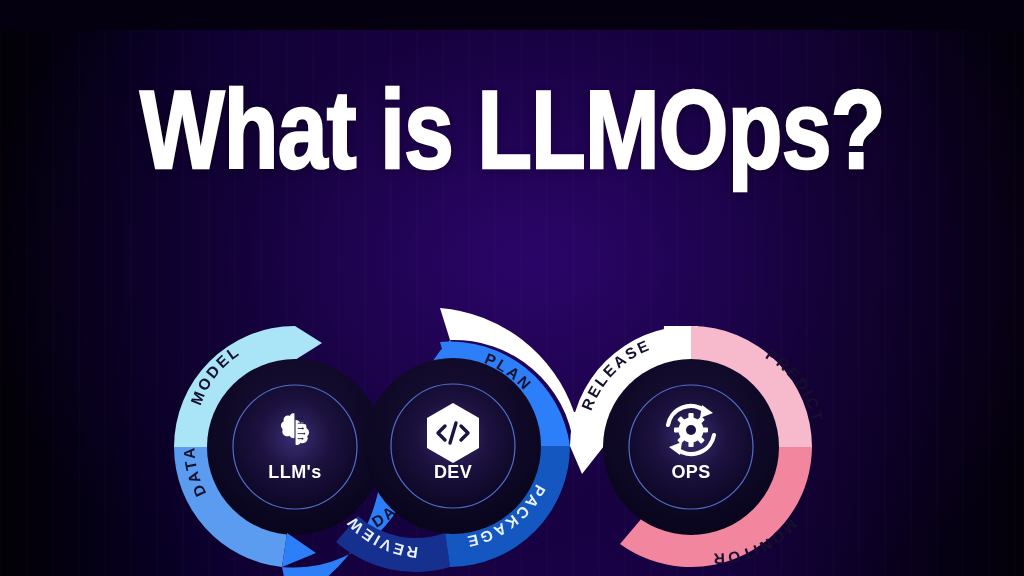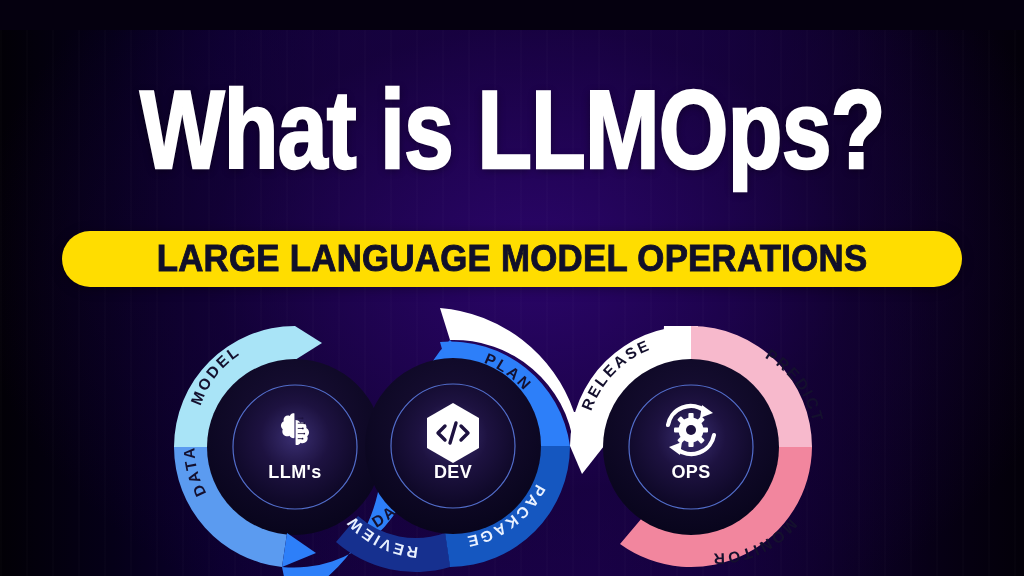--- a/index.html
+++ b/index.html
@@ -168,23 +168,20 @@
 </style>
 </head>
 <body>
 
 <div id="stage">
 
   <div class="title-wrap">
     <div class="title">What is LLMOps?</div>
   </div>
 
-  <div class="subtitle-pill">
-    <span class="subtitle">LARGE LANGUAGE MODEL OPERATIONS</span>
-  </div>
 
   <div id="diagram">
     <svg width="730" height="290" viewBox="0 0 730 290" xmlns="http://www.w3.org/2000/svg">
       <defs>
 
         <path id="p-model" d="M 46,133 A 97,97 0 0 1 118,40" fill="none"></path>
         <path id="p-data" d="M 62,200 A 97,97 0 0 1 45,133" fill="none"></path>
         <path id="p-danal" d="M 185,238 A 102,102 0 0 0 245,60" fill="none"></path>
         <path id="p-plan" d="M 300,55 A 97,97 0 0 1 392,120" fill="none"></path>
         <path id="p-package" d="M 392,168 A 97,97 0 0 1 300,236" fill="none"></path>

